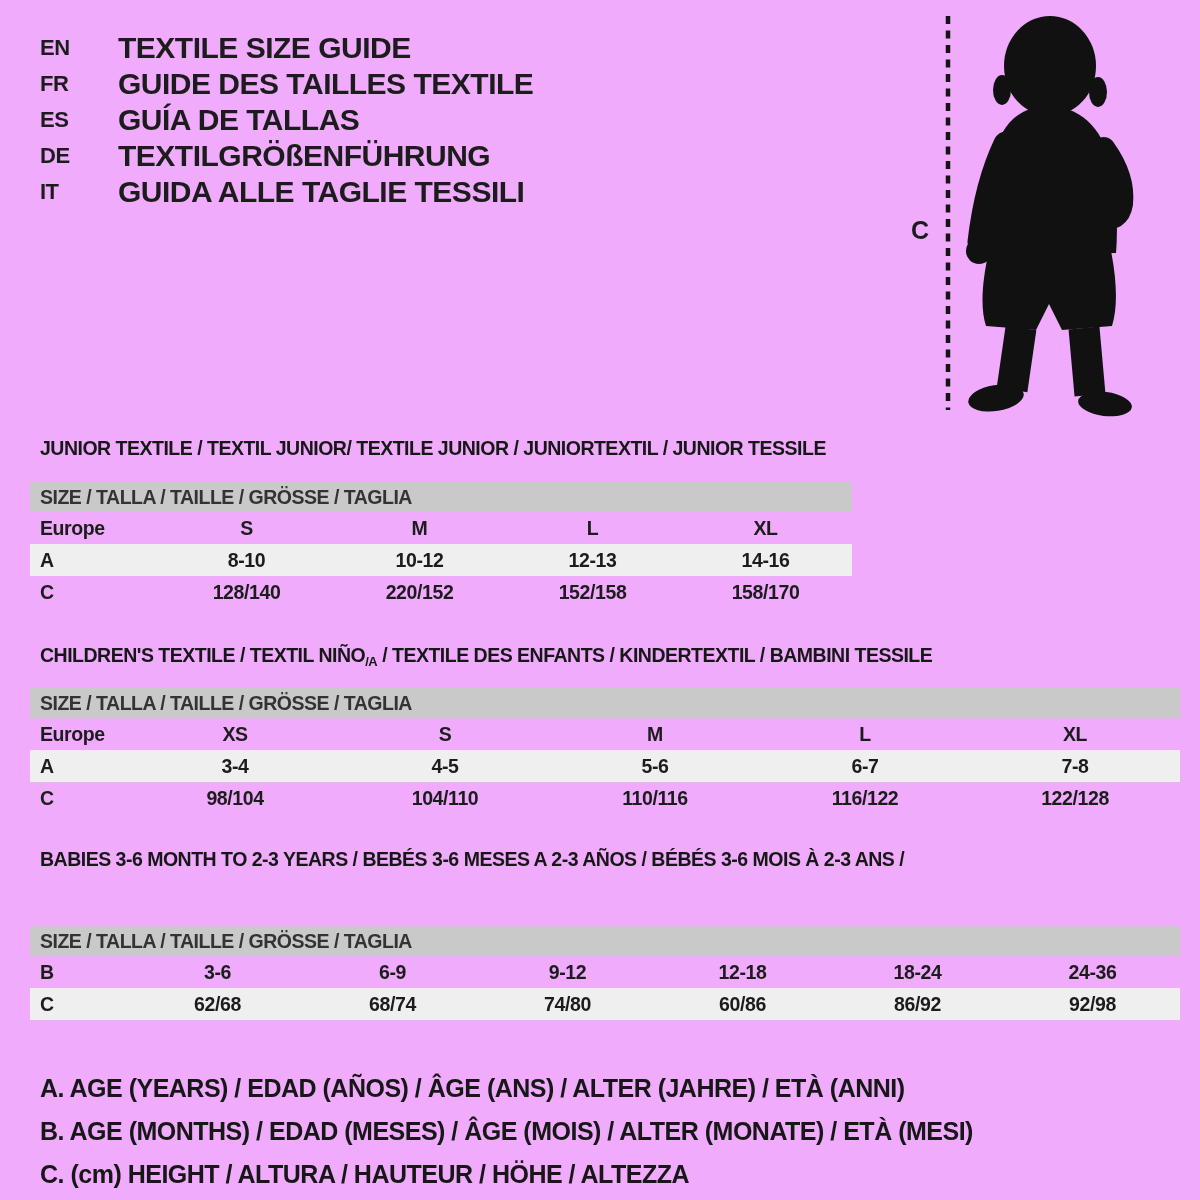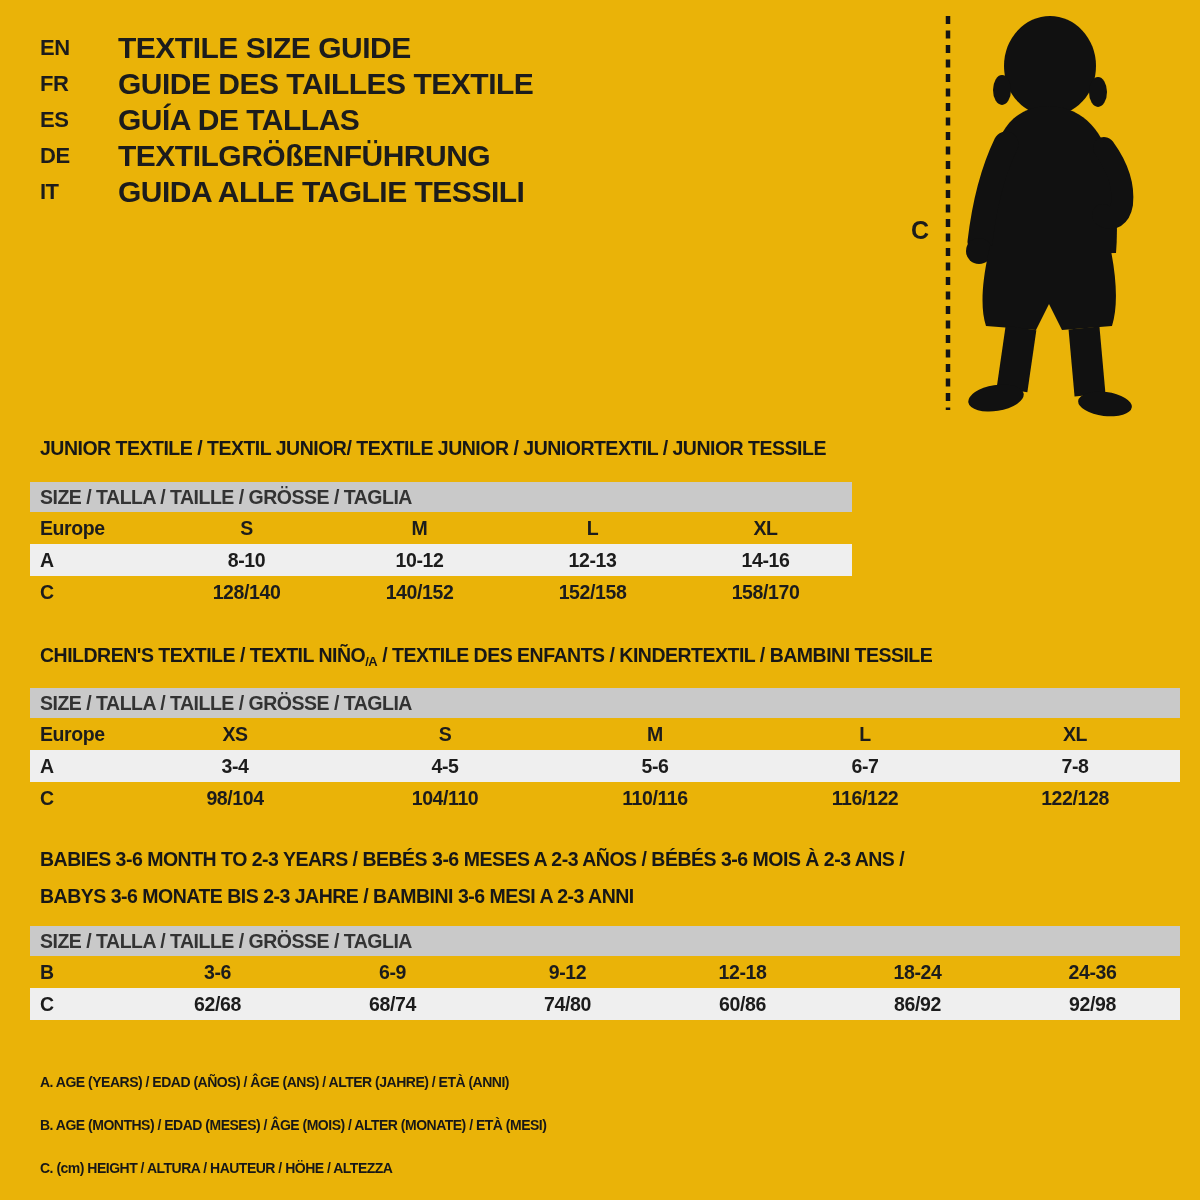--- a/index.html
+++ b/index.html
@@ -1,17 +1,17 @@
 <!DOCTYPE html>
 <html><head>
 <meta charset="utf-8">
 <style>
   html,body{margin:0;padding:0;background:#fff;}
   .page{
-    position:relative;width:1200px;height:1200px;background:#eab308;overflow:hidden;
+    position:relative;width:1200px;height:1200px;background:#f0abfc;overflow:hidden;
     font-family:"Liberation Sans",sans-serif;color:#1c1c1c;
     -webkit-font-smoothing:antialiased;
   }
   
   .lang-block{position:absolute;left:40px;top:30px;}
   .lang-row{display:flex;height:36px;align-items:center;}
   .lang-code{width:78px;font-size:22px;font-weight:bold;letter-spacing:-0.5px;}
   .lang-label{font-size:30px;font-weight:bold;letter-spacing:-0.5px;white-space:nowrap;}
   
   .figure-svg{position:absolute;left:890px;top:8px;width:280px;height:410px;}
@@ -28,21 +28,21 @@
     height:30px;background:#c9c9c9;display:flex;align-items:center;
     padding-left:10px;font-size:19.5px;font-weight:bold;letter-spacing:-0.5px;color:#333333;
   }
   .t-row{display:flex;height:32px;align-items:center;font-size:19.5px;font-weight:bold;letter-spacing:-0.4px;}
   .t-row.stripe{background:#efefef;}
   .t-label{width:130px;padding-left:10px;box-sizing:border-box;}
   .t2 .t-label,.t3 .t-label{width:100px;}
   .t-cell{flex:1;text-align:center;}
   
   .legend-line{
-    position:absolute;left:40px;font-size:14px;font-weight:bold;
+    position:absolute;left:40px;font-size:25px;font-weight:bold;
     letter-spacing:-0.5px;white-space:nowrap;color:#171717;
   }
 </style>
 </head>
 <body>
 
 <div class="page">
 
   <div class="lang-block">
     <div class="lang-row">
@@ -109,21 +109,21 @@
     <div class="t-row stripe">
       <span class="t-label">A</span>
       <span class="t-cell">8-10</span>
       <span class="t-cell">10-12</span>
       <span class="t-cell">12-13</span>
       <span class="t-cell">14-16</span>
     </div>
     <div class="t-row">
       <span class="t-label">C</span>
       <span class="t-cell">128/140</span>
-      <span class="t-cell">140/152</span>
+      <span class="t-cell">220/152</span>
       <span class="t-cell">152/158</span>
       <span class="t-cell">158/170</span>
     </div>
   </div>
 
   <div class="section-title" style="top:644px;">
     <span>CHILDREN'S TEXTILE / TEXTIL NIÑO</span><span class="title-sub">/A</span><span> / TEXTILE DES ENFANTS / KINDERTEXTIL / BAMBINI TESSILE</span>
   </div>
 
   <div class="size-table t2" style="top:688px;width:1150px;">
@@ -148,21 +148,20 @@
       <span class="t-label">C</span>
       <span class="t-cell">98/104</span>
       <span class="t-cell">104/110</span>
       <span class="t-cell">110/116</span>
       <span class="t-cell">116/122</span>
       <span class="t-cell">122/128</span>
     </div>
   </div>
 
   <div class="section-title" style="top:848px;">BABIES 3-6 MONTH TO 2-3 YEARS / BEBÉS 3-6 MESES A 2-3 AÑOS / BÉBÉS 3-6 MOIS À 2-3 ANS /</div>
-  <div class="section-title" style="top:885px;">BABYS 3-6 MONATE BIS 2-3 JAHRE / BAMBINI 3-6 MESI A 2-3 ANNI</div>
 
   <div class="size-table t3" style="top:926px;width:1150px;">
     <div class="t-header">SIZE / TALLA / TAILLE / GRÖSSE / TAGLIA</div>
     <div class="t-row">
       <span class="t-label">B</span>
       <span class="t-cell">3-6</span>
       <span class="t-cell">6-9</span>
       <span class="t-cell">9-12</span>
       <span class="t-cell">12-18</span>
       <span class="t-cell">18-24</span>

